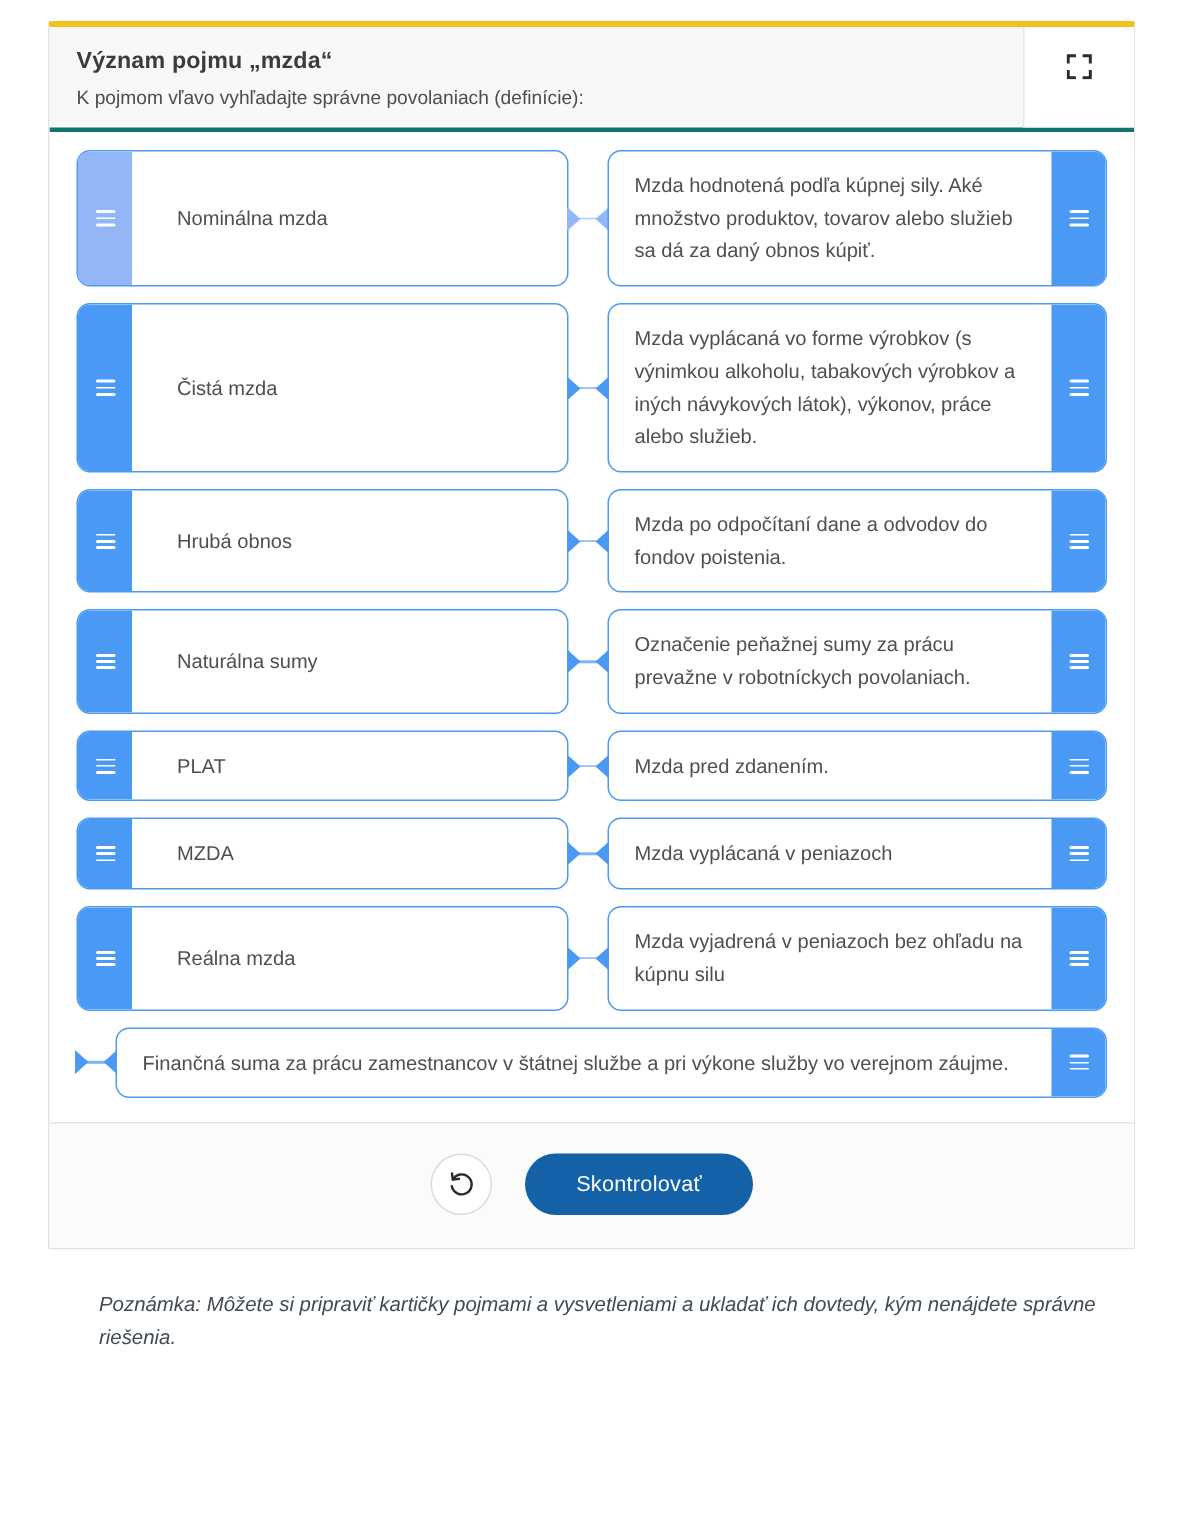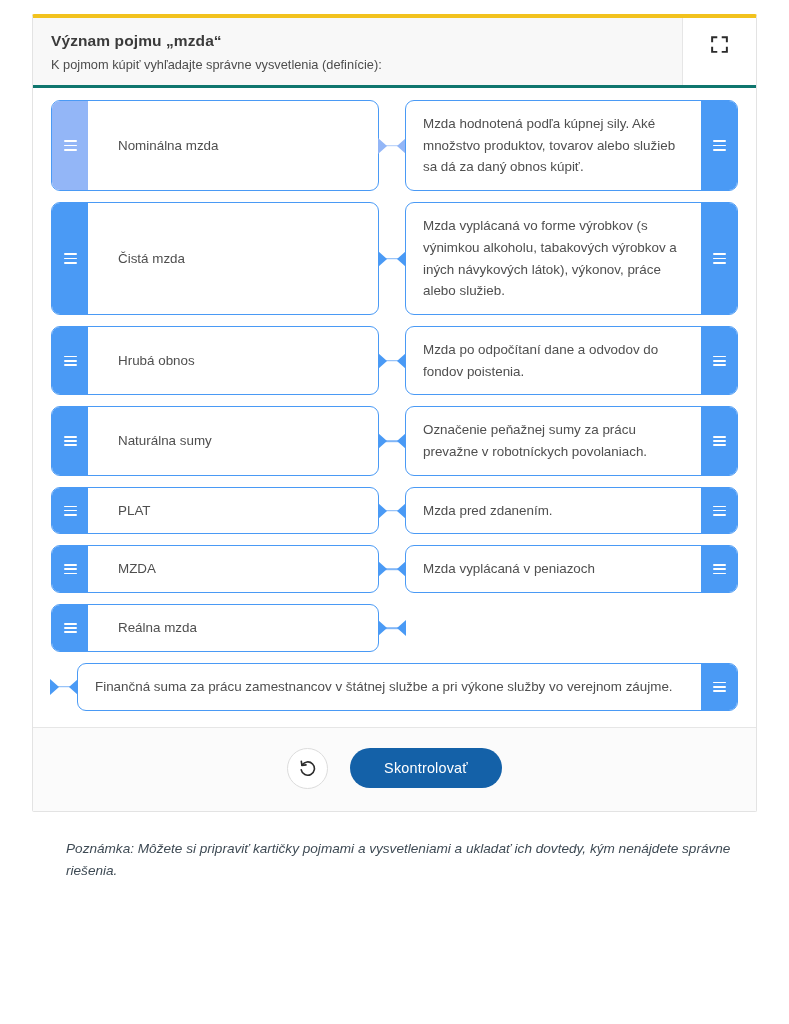--- a/index.html
+++ b/index.html
@@ -145,21 +145,20 @@
   .nub.right { right: -1px; border-right: 9px solid #4a9af5; }
   .connector.light .line  { background: #aecbf9; }
   .connector.light .nub.left  { border-left-color: #93b6f7; }
   .connector.light .nub.right { border-right-color: #93b6f7; }
 
   
   .card-footer {
     border-top: 1px solid #e6e6e6;
     background: #fbfbfb;
     display: flex;
-    align-items: center;
     justify-content: center;
     gap: 22px;
     padding: 20px 0 22px 0;
   }
   .reset-button {
     width: 41px; height: 41px;
     border-radius: 50%;
     border: 1px solid #dcdcdc;
     background: #ffffff;
     display: flex;
@@ -195,21 +194,21 @@
 </head>
 <body>
 
 <div class="page">
 
   <div class="exercise-card">
 
     <div class="card-header">
       <div class="header-texts">
         <div class="card-title">Význam pojmu „mzda“</div>
-        <div class="card-subtitle">K pojmom kúpiť vyhľadajte správne vysvetlenia (definície):</div>
+        <div class="card-subtitle">K pojmom vľavo vyhľadajte správne povolaniach (definície):</div>
       </div>
       <div class="header-tool">
         <svg class="fullscreen-icon" viewBox="0 0 18 18">
           <g fill="none" stroke="#2b2b2b" stroke-width="2.1" stroke-linecap="square">
             <path d="M1.2 5.6V1.2H5.6"></path>
             <path d="M12.4 1.2h4.4V5.6"></path>
             <path d="M16.8 12.4v4.4H12.4"></path>
             <path d="M5.6 16.8H1.2V12.4"></path>
           </g>
         </svg>
@@ -395,20 +394,30 @@
                 <span></span>
               </span>
           </div>
           <div class="card-text">Reálna mzda</div>
         </div>
         <div class="connector">
           <div class="line"></div>
           <div class="nub left"></div>
           <div class="nub right"></div>
         </div>
+        <div class="card-right">
+          <div class="card-text">Mzda vyjadrená v peniazoch bez ohľadu na kúpnu silu</div>
+          <div class="handle">
+            <span class="hamburger">
+                <span></span>
+                <span></span>
+                <span></span>
+              </span>
+          </div>
+        </div>
       </div>
 
       <div class="match-row">
         <div class="connector">
           <div class="line"></div>
           <div class="nub left"></div>
           <div class="nub right"></div>
         </div>
         <div class="card-right">
           <div class="card-text">Finančná suma za prácu zamestnancov v štátnej službe a pri výkone služby vo verejnom záujme.</div>

